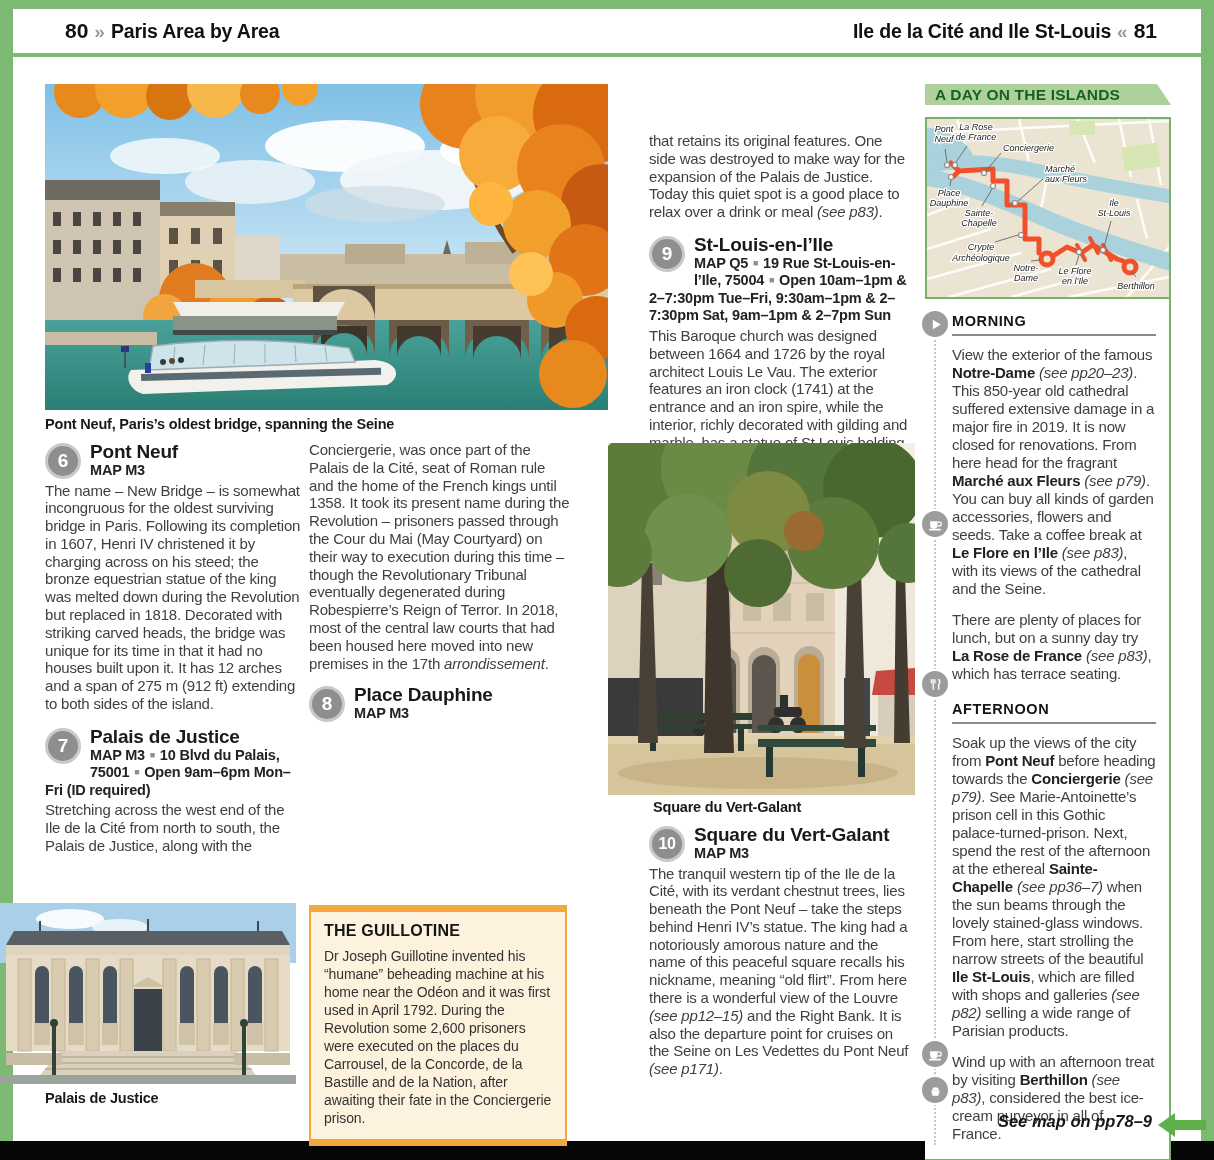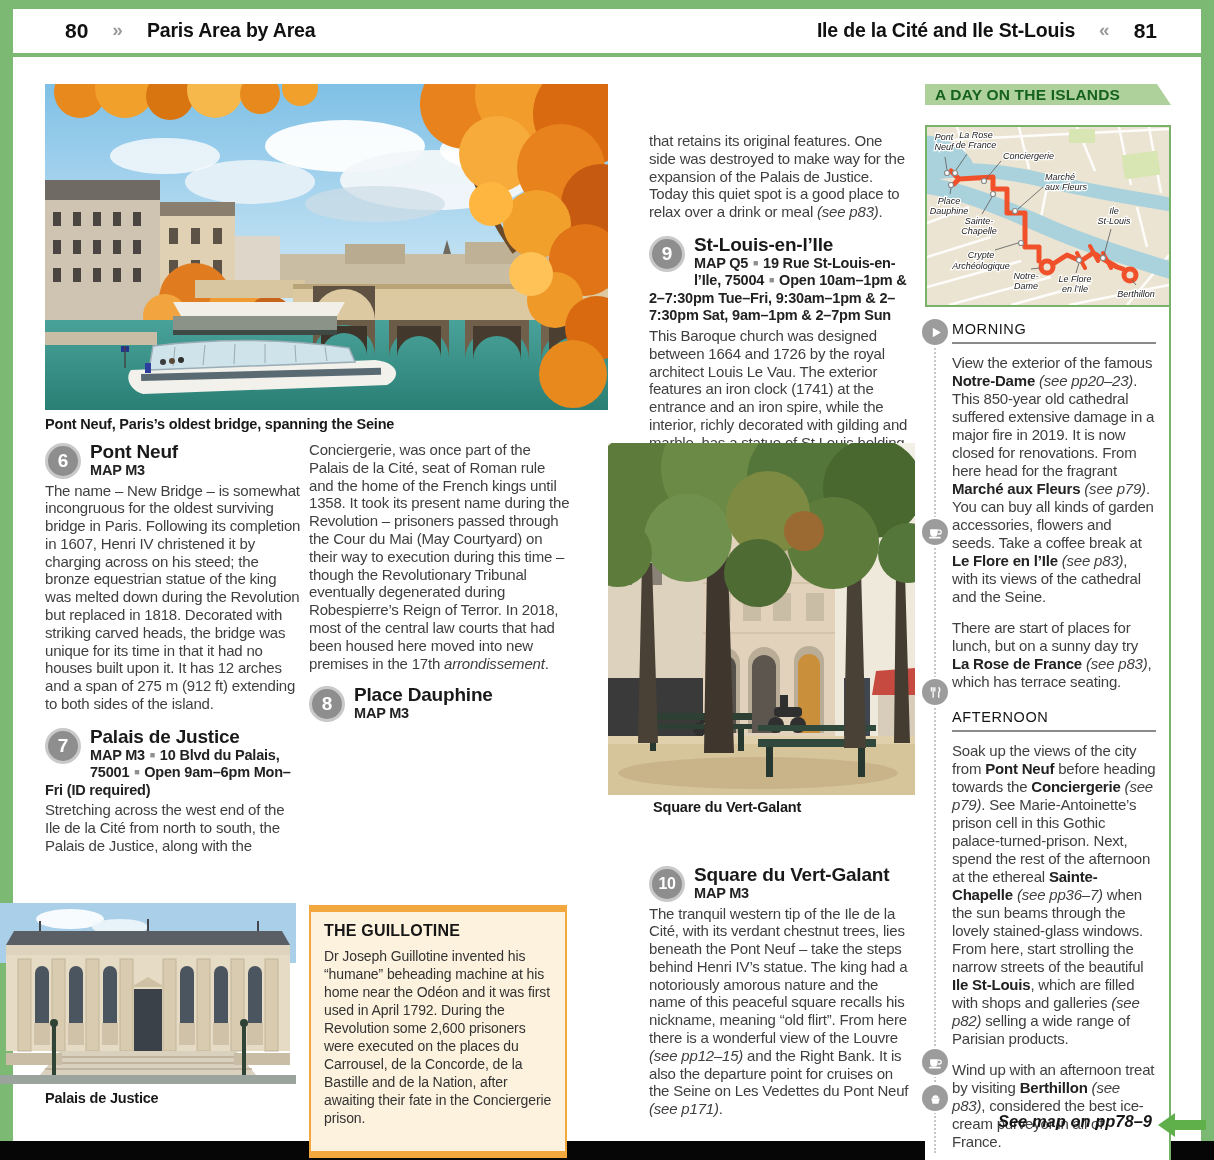--- a/index.html
+++ b/index.html
@@ -11,31 +11,31 @@
   .frame.top { left:0; top:0; width:1214px; height:9px; }
   .frame.left { left:0; top:0; width:13px; height:1141px; }
   .frame.right { right:0; top:0; width:13px; height:1141px; }
   .bottom-black { position:absolute; left:0; top:1141px; width:1214px; height:19px; background:#060606; }
 
   
   .header { position:absolute; left:13px; right:13px; top:9px; height:44px;
             display:flex; justify-content:space-between; align-items:center;
             padding:0 44px 0 52px; box-sizing:border-box; }
   .header-rule { position:absolute; left:13px; right:13px; top:53px; height:4px; background:#7cb972; }
-  .hgroup { display:flex; align-items:flex-start; gap:24px; }
+  .hgroup { display:flex; align-items:flex-end; gap:6px; }
   .pagenum { font-size:21px; font-weight:700; color:#111; }
   .chev { font-size:19px; font-weight:700; color:#9b9b9b; }
   .htitle { font-size:19.5px; font-weight:700; color:#111; letter-spacing:-0.2px; }
 
   
   .col { position:absolute; color:#3f3f3f; }
   .col1 { left:45px; top:441px; width:257px; }
   .col2 { left:309px; top:441px; width:262px; }
   .col3 { left:649px; top:85px; width:263px;margin-top:47px; }
-  .col10 { left:649px; top:824px; width:260px;margin-top:40px; }
+  .col10 { left:649px; top:824px; width:260px; }
 
   .body { font-size:15px; line-height:17.8px; letter-spacing:-0.2px; color:#3f3f3f; margin:0; }
   .b { font-weight:700; color:#222; }
   .i { font-style:italic; }
   .sq { color:#8f8f8f; font-size:9px; vertical-align:2px; padding:0 1px; }
 
   .sec { margin-top:9px; }
   .badge { float:left; width:36px; height:36px; margin:2px 9px 1px 0; border-radius:50%;
            background:#8e8e8e; border:3px solid #c9c9c9; box-sizing:border-box;
            display:flex; align-items:center; justify-content:center;
@@ -54,35 +54,35 @@
   .cap-main { position:absolute; left:45px; top:416px; width:563px; }
   .photo-square { left:608px; top:443px; width:307px; height:352px; }
   .cap-square { position:absolute; left:653px; top:799px; width:260px; }
   .photo-palais { left:0px; top:903px; width:296px; height:181px; }
   .cap-palais { position:absolute; left:45px; top:1090px; width:260px; }
 
   
   .gbox { position:absolute; left:309px; top:905px; width:258px; box-sizing:border-box;
           background:#fdf2dd; border-left:2px solid #f2a83e; border-right:2px solid #f2a83e;
           border-top:7px solid #f2a83e; border-bottom:7px solid #f2a83e;
-          padding:10px 13px 24px 13px; }
+          padding:10px 13px 12px 13px; }
   .gbox-title { font-size:16px; font-weight:700; color:#161616; margin-bottom:7px; letter-spacing:0.2px; }
   .gbox-body { font-size:14px; line-height:18px; color:#333; letter-spacing:-0.1px; }
 
   
   .sidebar { position:absolute; left:925px; top:84px; width:246px; }
   .side-tab { height:21px; background:#aed09a; color:#14621d; font-weight:700; font-size:15.5px;
               display:flex; align-items:center; padding-left:10px; letter-spacing:0.2px;
               clip-path:polygon(0 0, calc(100% - 14px) 0, 100% 100%, 0 100%); }
-  .side-map { margin-top:20px; border:2px solid #77b269; height:178px; box-sizing:content-box; background:#ece4d2; }
+  .side-map { margin-top:12px; border:2px solid #77b269; height:178px; box-sizing:content-box; background:#ece4d2; }
   .side-content { position:relative; border-right:2px solid #77b269; border-bottom:2px solid #77b269;
                   padding:14px 13px 16px 27px; box-sizing:border-box; min-height:806px; background:#fff; }
   .side-content::before { content:""; position:absolute; left:9px; top:10px; bottom:14px;
                           border-left:2px dotted #c6c6c6; }
-  .side-h { font-size:14.5px; font-weight:400; color:#141414; letter-spacing:0.6px; }
+  .side-h { font-size:14.5px; font-weight:700; color:#141414; letter-spacing:0.6px; }
   .side-rule { height:2px; background:#8a8a8a; margin:5px 0 10px 0; }
   .side-p { font-size:15px; line-height:18px; letter-spacing:-0.2px; color:#3f3f3f; margin:0 0 13px 0; }
   .side-icon { position:absolute; left:-3px; width:26px; height:26px; border-radius:50%;
                background:#9c9c9c; box-shadow:0 0 0 2px #fff; display:flex; align-items:center; justify-content:center; }
   .side-icon svg { width:15px; height:15px; }
 
   
   .maplabel { font-style:italic; font-size:9px; fill:#1c1c1c; paint-order:stroke; stroke:#ffffff; stroke-width:2.4px; font-weight:500; }
 
   
@@ -578,21 +578,21 @@
       <div class="side-icon" style="top:778px">
         <svg viewBox="0 0 14 14">
             <path d="M3,7 h8 l-1.3,5 h-5.4 Z" fill="#fff"></path>
             <path d="M4,7 a3,3 0 0 1 6,0 Z" fill="#fff"></path>
           </svg>
       </div>
 
       <div class="side-h">MORNING</div>
       <div class="side-rule"></div>
       <p class="side-p"><span>View the exterior of the famous </span><span class="b">Notre-Dame</span><span> </span><span class="i">(see pp20–23)</span><span>. This 850-year old cathedral suffered extensive damage in a major fire in 2019. It is now closed for renovations. From here head for the fragrant </span><span class="b">Marché aux Fleurs</span><span> </span><span class="i">(see p79)</span><span>. You can buy all kinds of garden accessories, flowers and seeds. Take a coffee break at </span><span class="b">Le Flore en l’Ile</span><span> </span><span class="i">(see p83)</span><span>, with its views of the cathedral and the Seine.</span></p>
-      <p class="side-p"><span>There are start of places for lunch, but on a sunny day try </span><span class="b">La Rose de France</span><span> </span><span class="i">(see p83)</span><span>, which has terrace seating.</span></p>
+      <p class="side-p"><span>There are plenty of places for lunch, but on a sunny day try </span><span class="b">La Rose de France</span><span> </span><span class="i">(see p83)</span><span>, which has terrace seating.</span></p>
 
       <div class="side-h" style="margin-top:18px">AFTERNOON</div>
       <div class="side-rule"></div>
       <p class="side-p"><span>Soak up the views of the city from </span><span class="b">Pont Neuf</span><span> before heading towards the </span><span class="b">Conciergerie</span><span> </span><span class="i">(see p79)</span><span>. See Marie-Antoinette’s prison cell in this Gothic palace-turned-prison. Next, spend the rest of the afternoon at the ethereal </span><span class="b">Sainte-Chapelle</span><span> </span><span class="i">(see pp36–7)</span><span> when the sun beams through the lovely stained-glass windows. From here, start strolling the narrow streets of the beautiful </span><span class="b">Ile St-Louis</span><span>, which are filled with shops and galleries </span><span class="i">(see p82)</span><span> selling a wide range of Parisian products.</span></p>
       <p class="side-p" style="margin-bottom:0"><span>Wind up with an afternoon treat by visiting </span><span class="b">Berthillon</span><span> </span><span class="i">(see p83)</span><span>, considered the best ice-cream purveyor in all of France.</span></p>
     </div>
   </div>
 
   <div class="see-map">
     <span class="see-map-text">See map on pp78–9</span>

